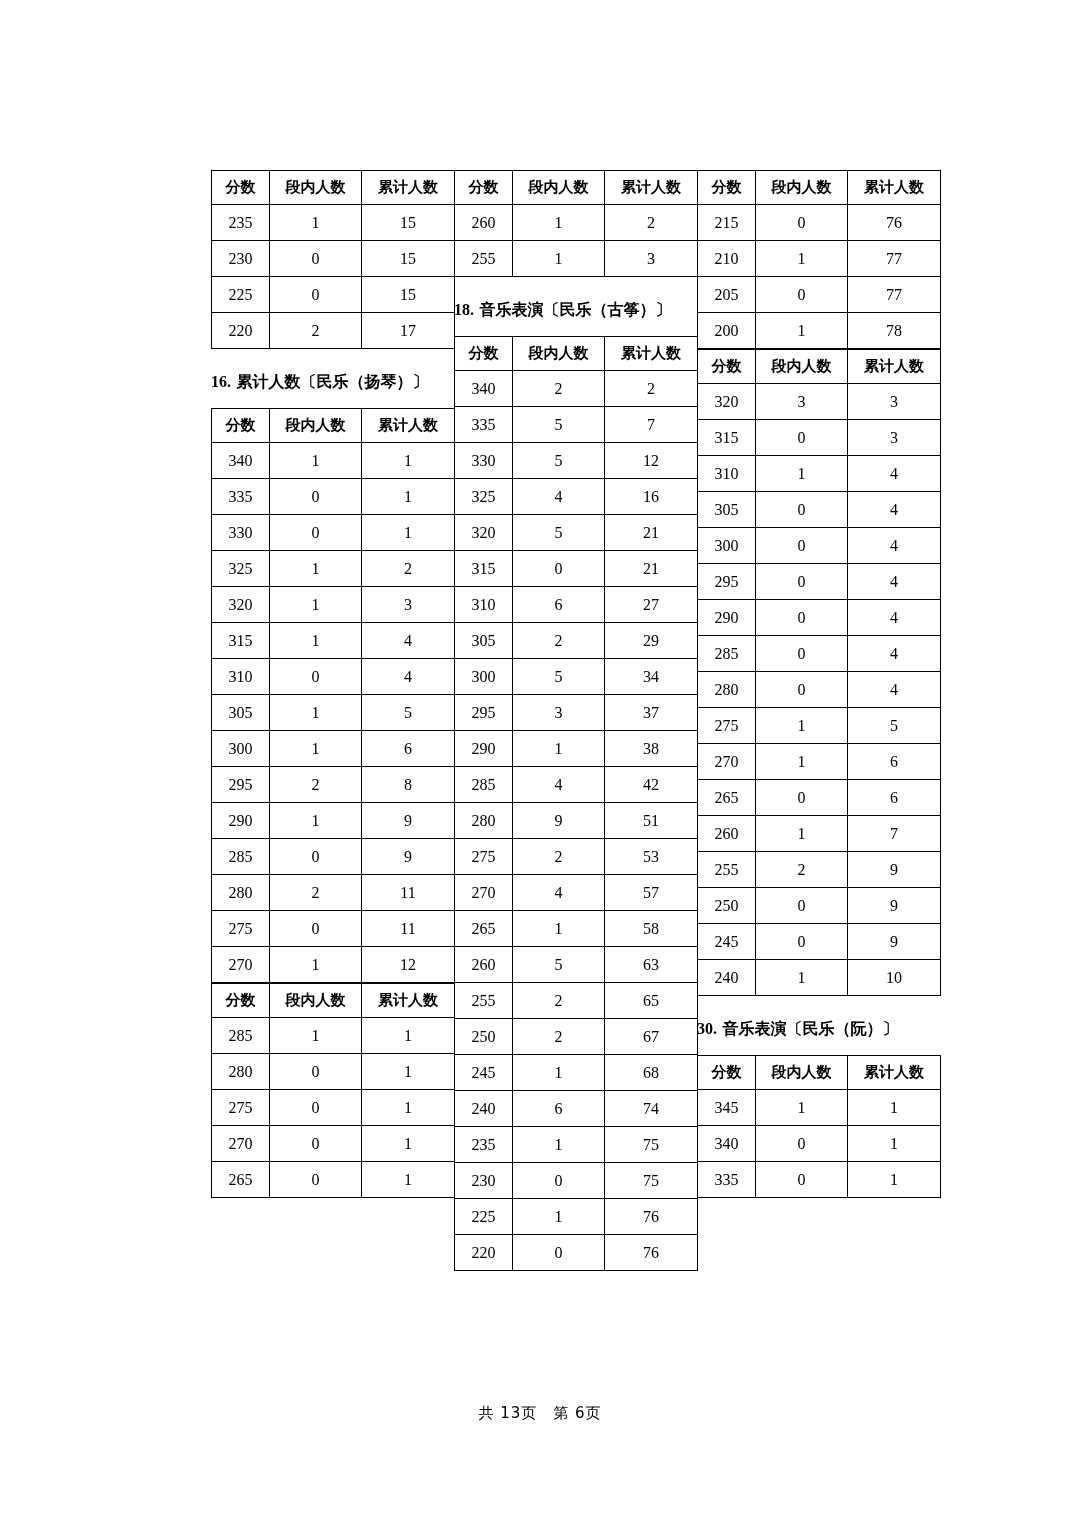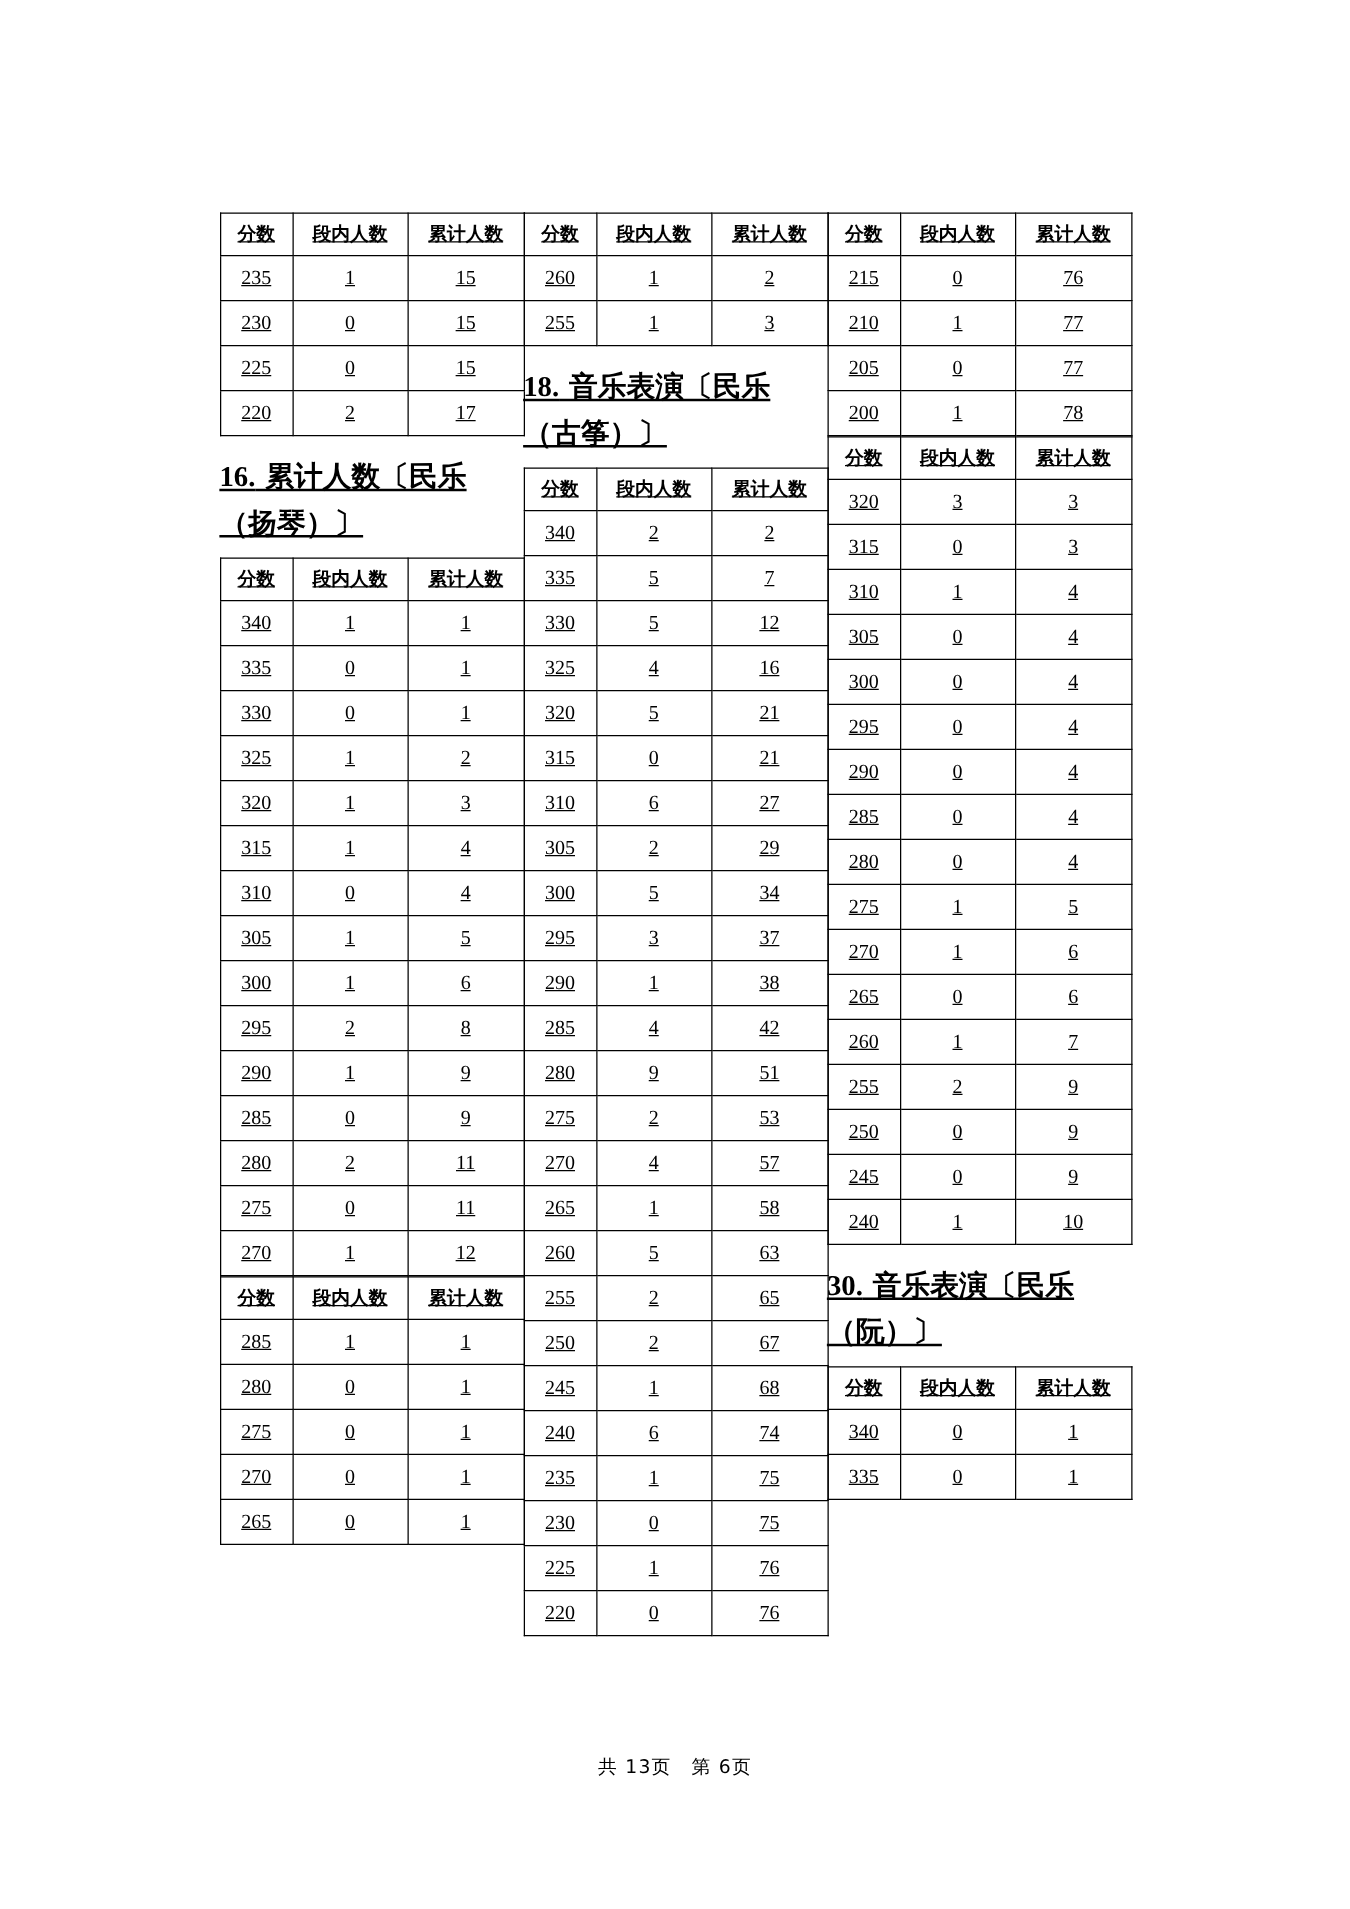--- a/index.html
+++ b/index.html
@@ -18,24 +18,23 @@
   .page {
     position: relative;
     width: 1080px;
     height: 1527px;
     box-sizing: border-box;
     padding: 170px 140px 0 140px;
   }
   .columns {
     display: flex;
     flex-direction: row;
-    justify-content: center;
+    justify-content: flex-end;
     align-items: flex-start;
     width: 800px;
-    text-decoration: underline;
   }
   .col {
     width: 243px;
     display: flex;
     flex-direction: column;
   }
   .col-mid { width: 243px; }
   table.score-table {
     border-collapse: collapse;
     width: 243px;
@@ -60,21 +59,21 @@
     line-height: 33px;
     letter-spacing: 0px;
   }
   table.score-table col.c1 { width: 58px; }
   table.score-table col.c2 { width: 92px; }
   table.score-table col.c3 { width: 93px; }
 
   .section-title {
     font-family: "DejaVu Sans", sans-serif;
     font-weight: bold;
-    font-size: 23px;
+    font-size: 16px;
     line-height: 37px;
     margin: 14px 0 8px 0;
     letter-spacing: 0px;
   }
   .section-title .idx {
     font-family: "Liberation Serif", serif;
     font-weight: bold;
   }
   .footer {
     position: absolute;
@@ -580,20 +579,25 @@
           </colgroup>
           <thead>
             <tr>
               <th>分数</th>
               <th>段内人数</th>
               <th>累计人数</th>
             </tr>
           </thead>
           <tbody>
             <tr>
+              <td>345</td>
+              <td>1</td>
+              <td>1</td>
+            </tr>
+            <tr>
               <td>340</td>
               <td>0</td>
               <td>1</td>
             </tr>
             <tr>
               <td>335</td>
               <td>0</td>
               <td>1</td>
             </tr>
           </tbody>

